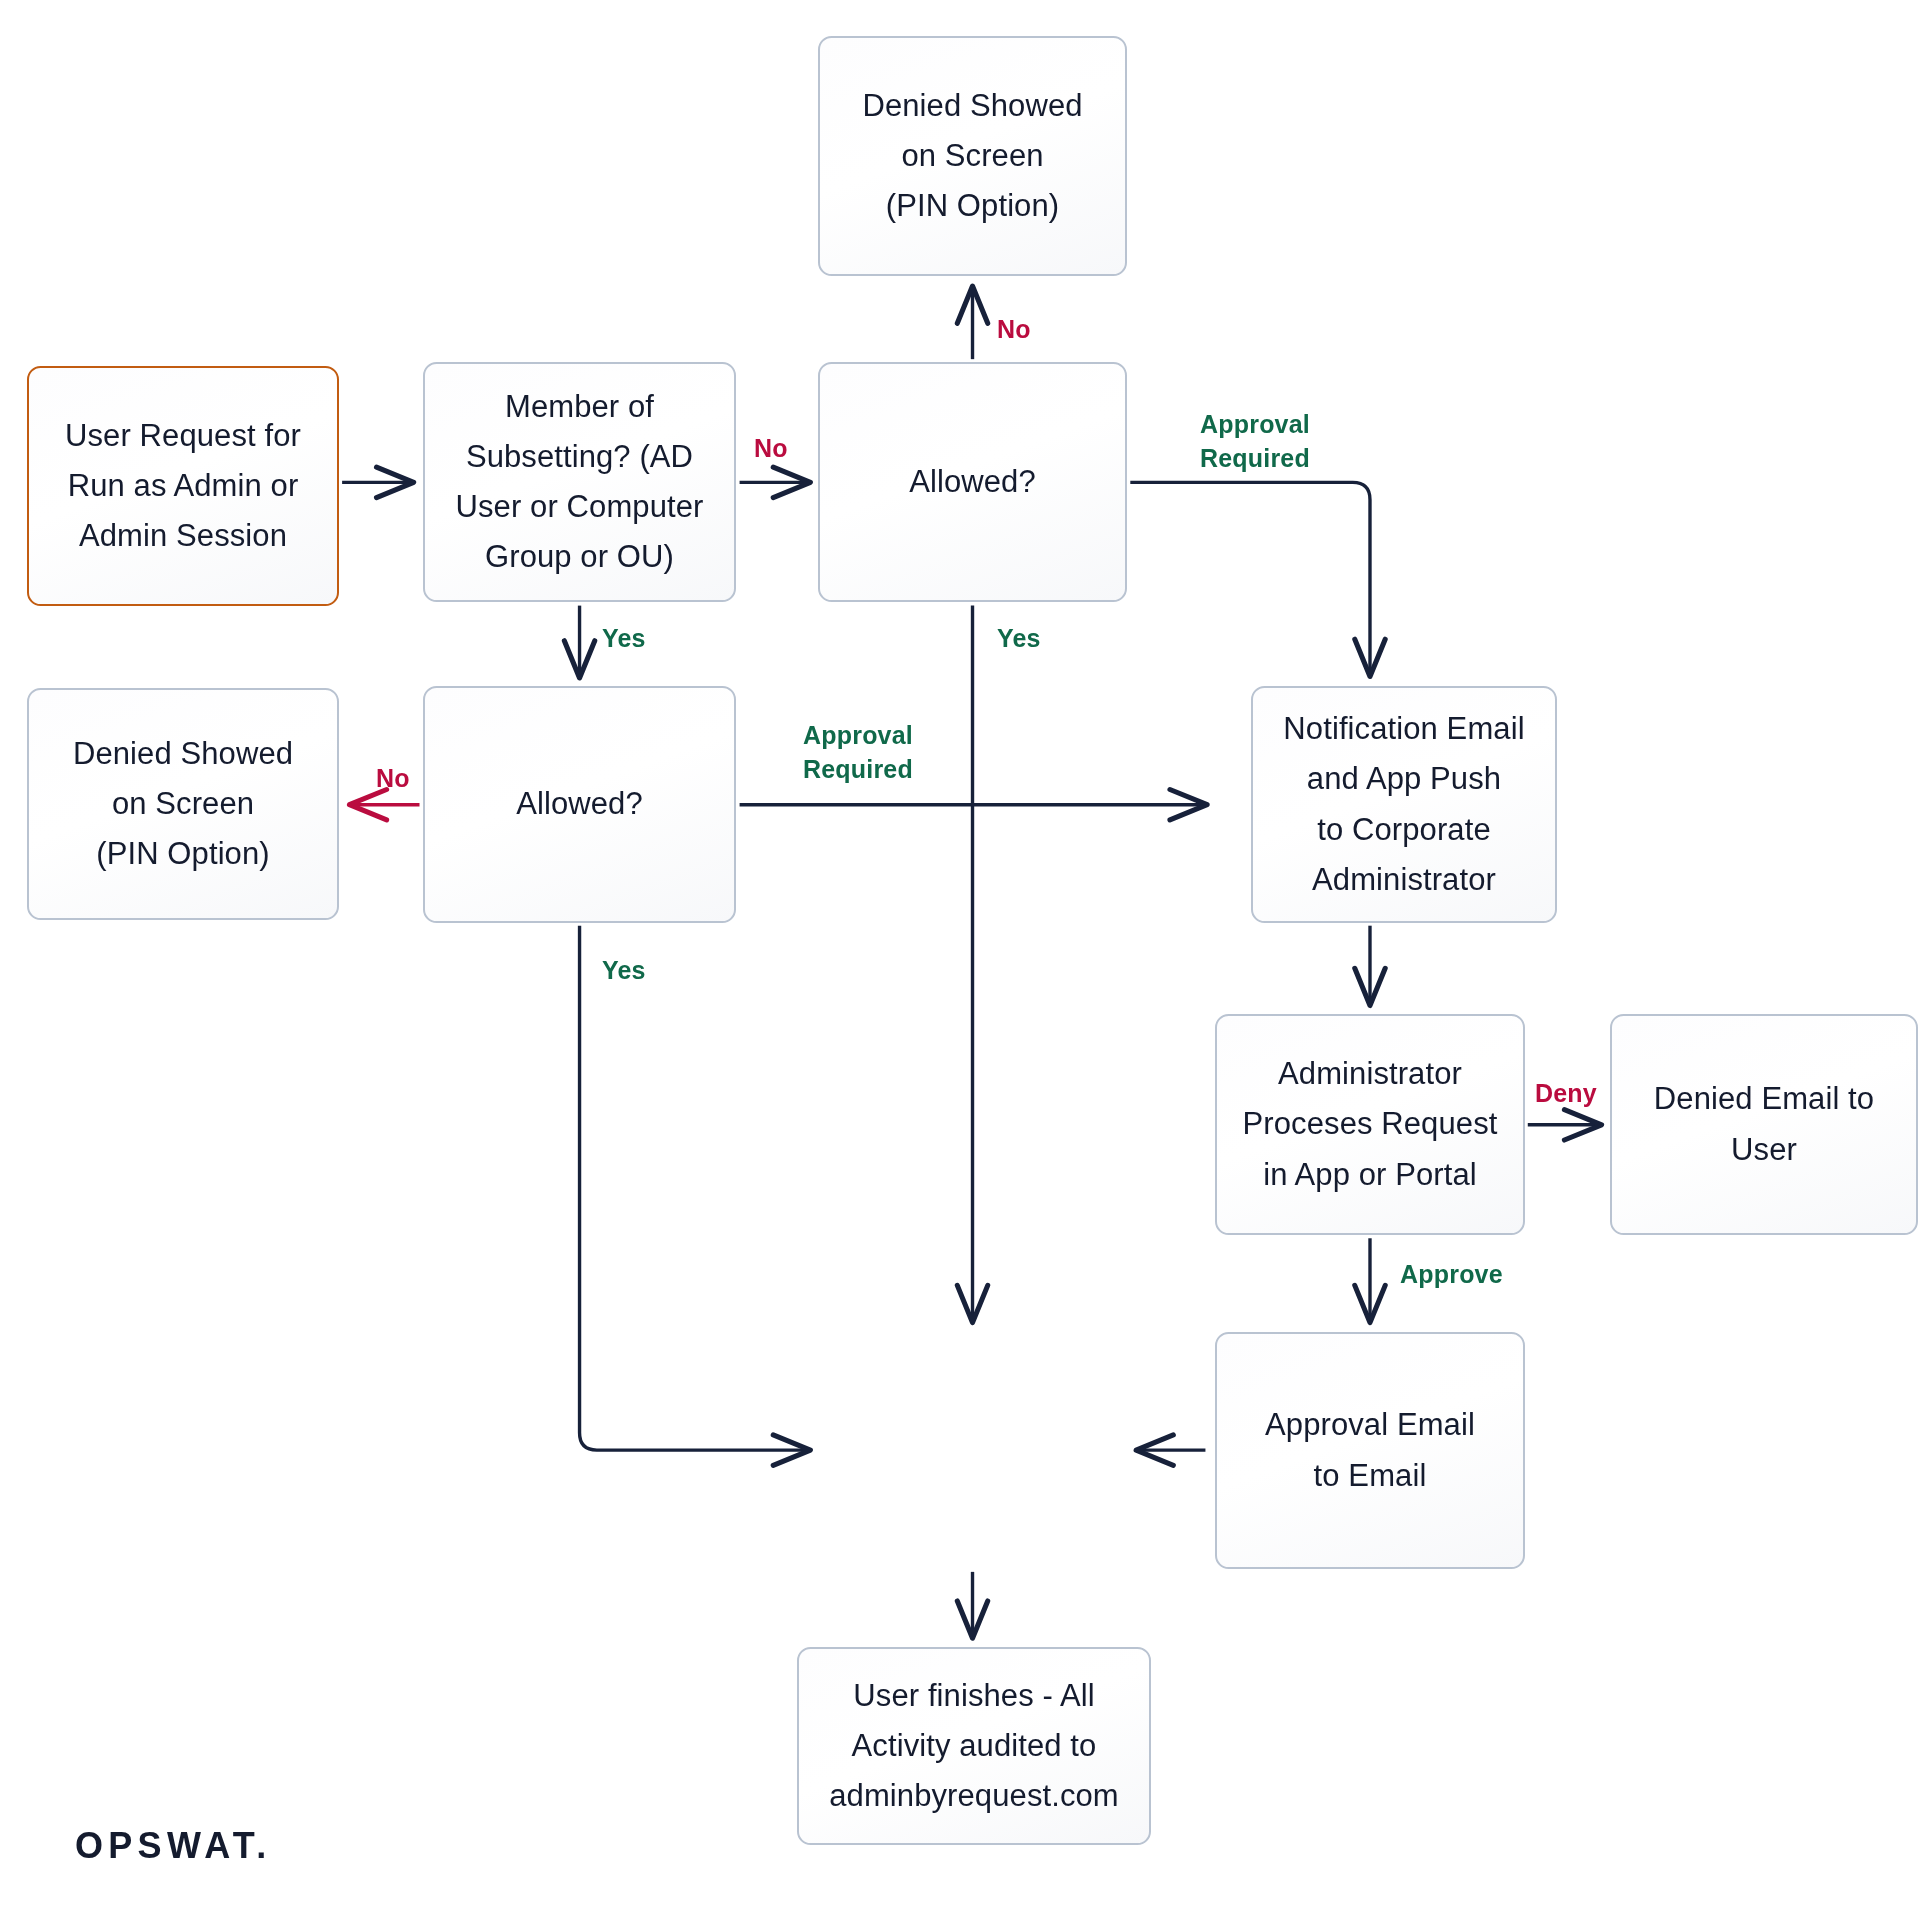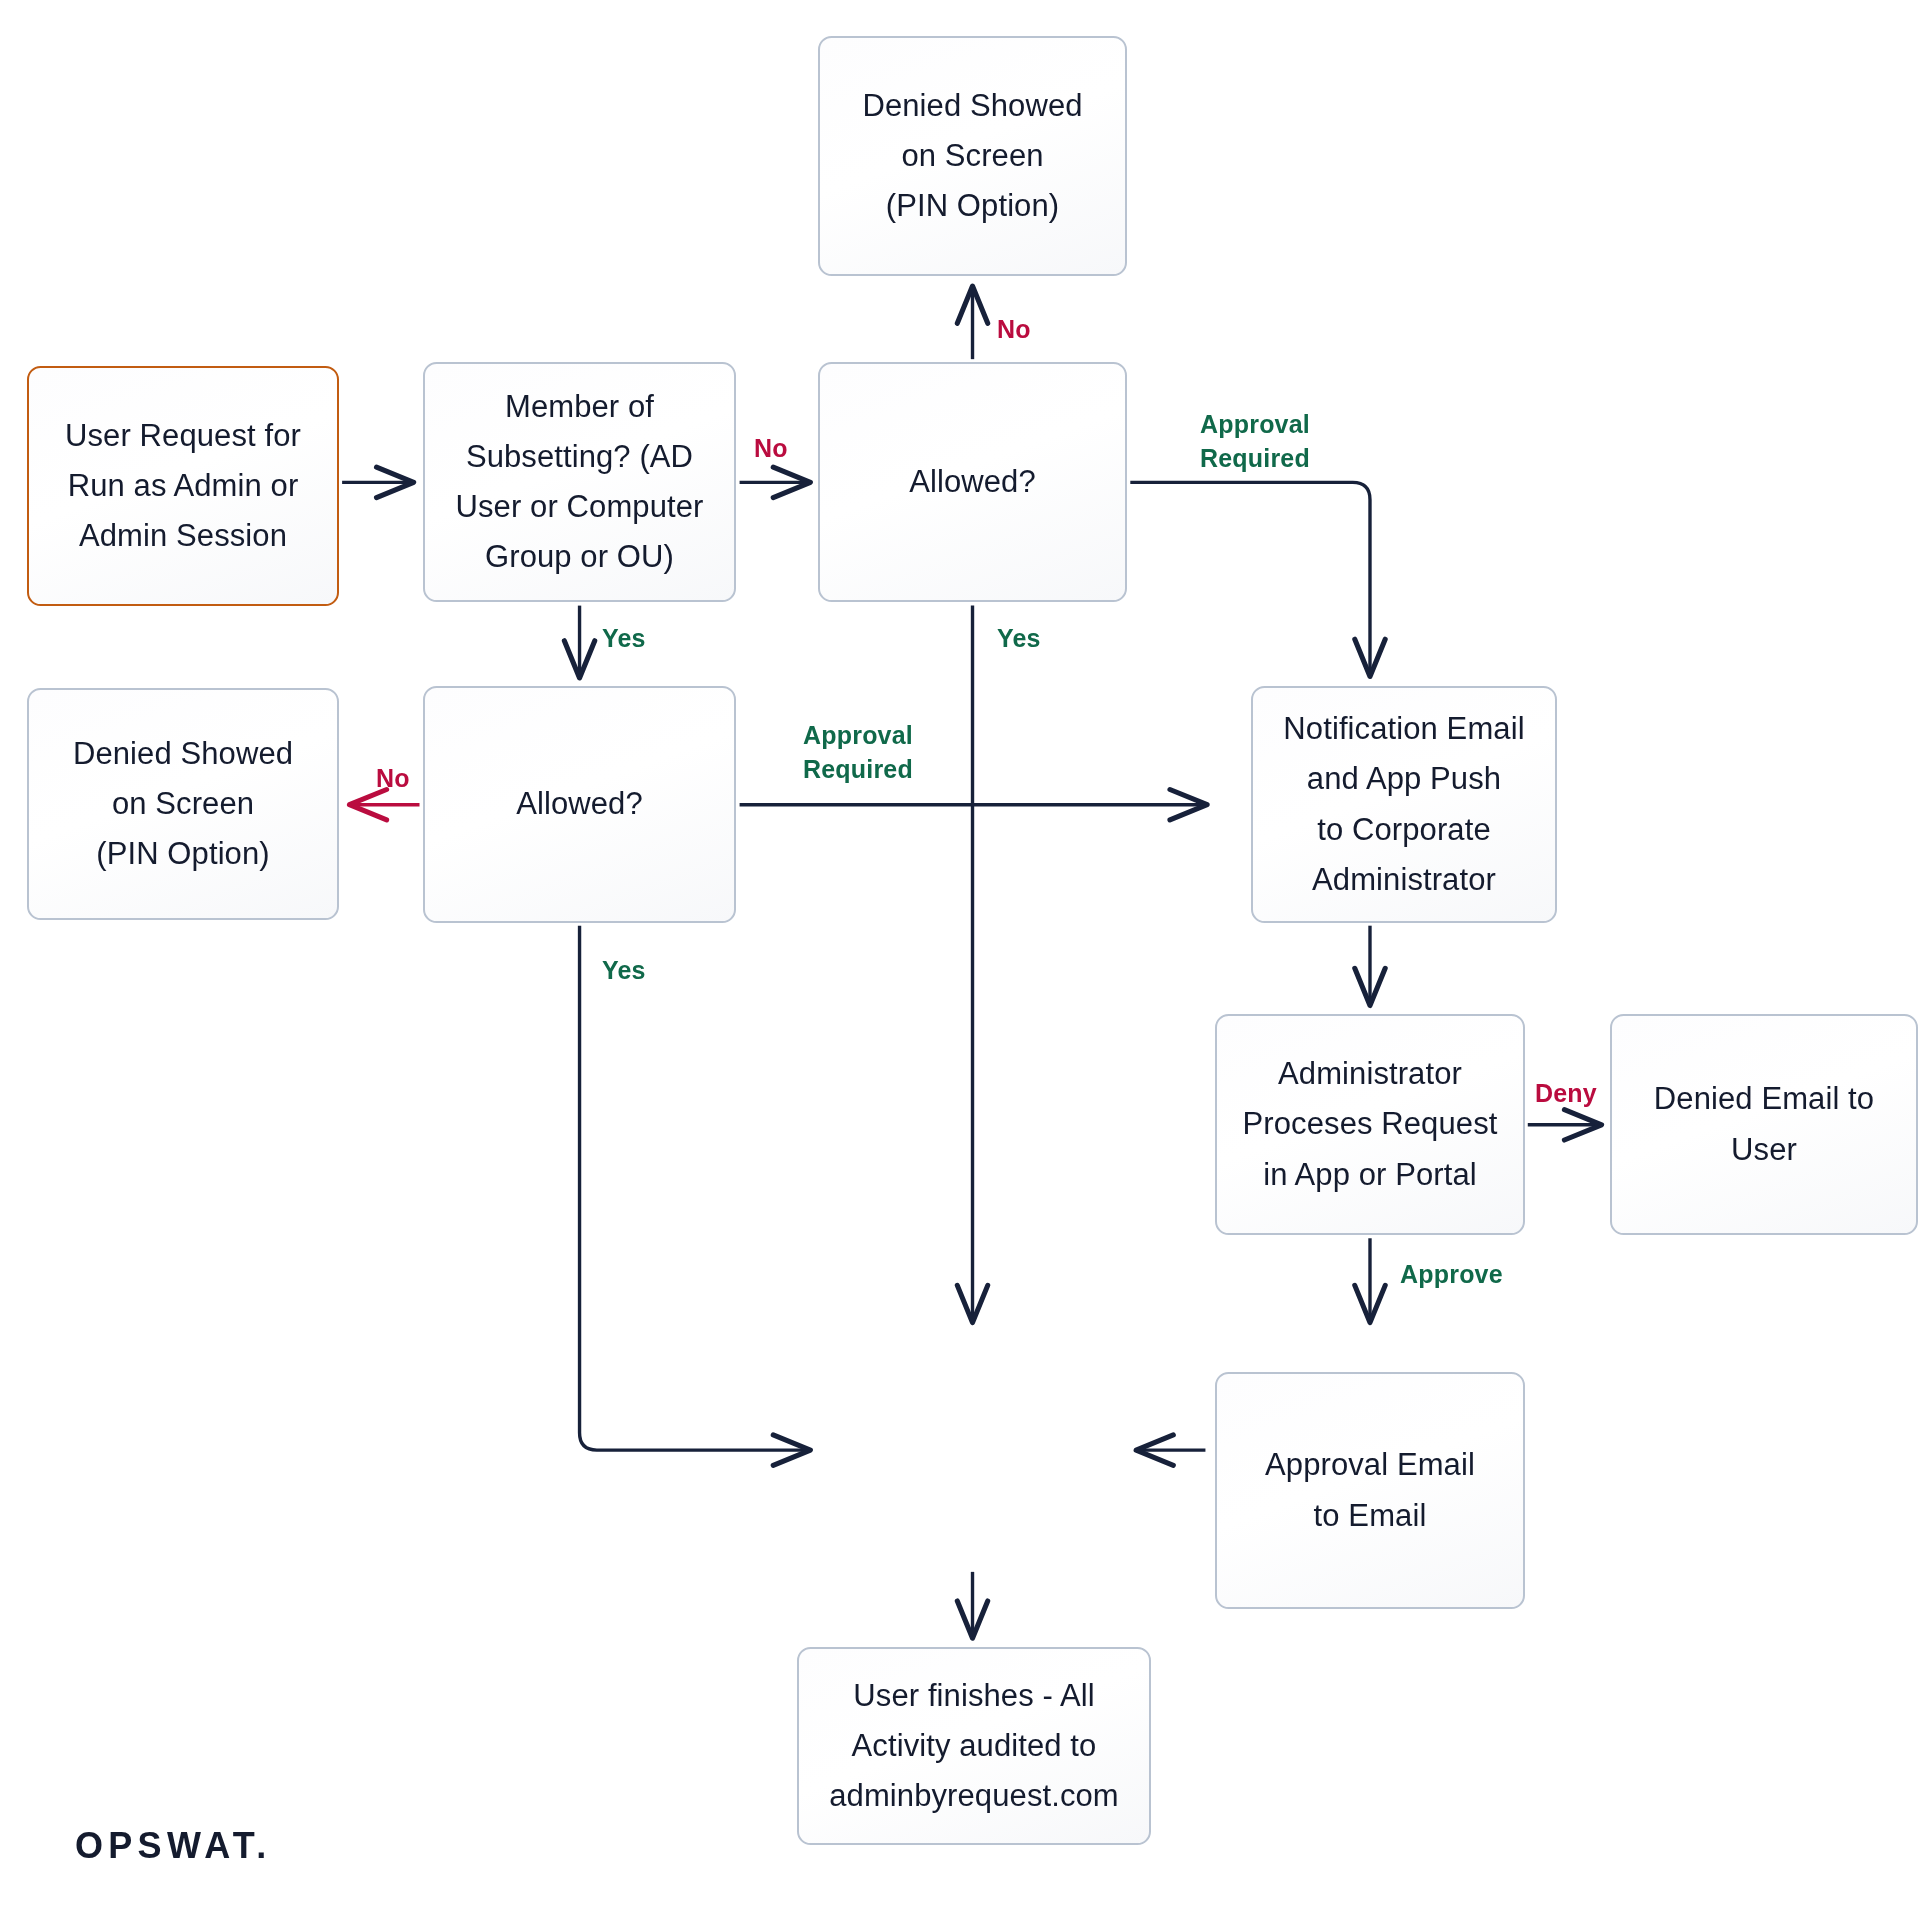--- a/index.html
+++ b/index.html
@@ -195,21 +195,21 @@
   </div>
 
   <div class="node" style="left:1610px; top:1014px; width:308px; height:221px;">
     <span class="txt">
         <span style="display: block;">Denied Email to</span>
         <span style="display: block;">User</span>
       </span>
   </div>
 
 
-  <div class="node" style="left:1215px; top:1332px; width:310px; height:237px;margin-top:40px;">
+  <div class="node" style="left:1215px; top:1332px; width:310px; height:237px;">
     <span class="txt">
         <span style="display: block;">Approval Email</span>
         <span style="display: block;">to Email</span>
       </span>
   </div>
 
   <div class="node" style="left:797px; top:1647px; width:354px; height:198px;">
     <span class="txt">
         <span style="display: block;">User finishes - All</span>
         <span style="display: block;">Activity audited to</span>

